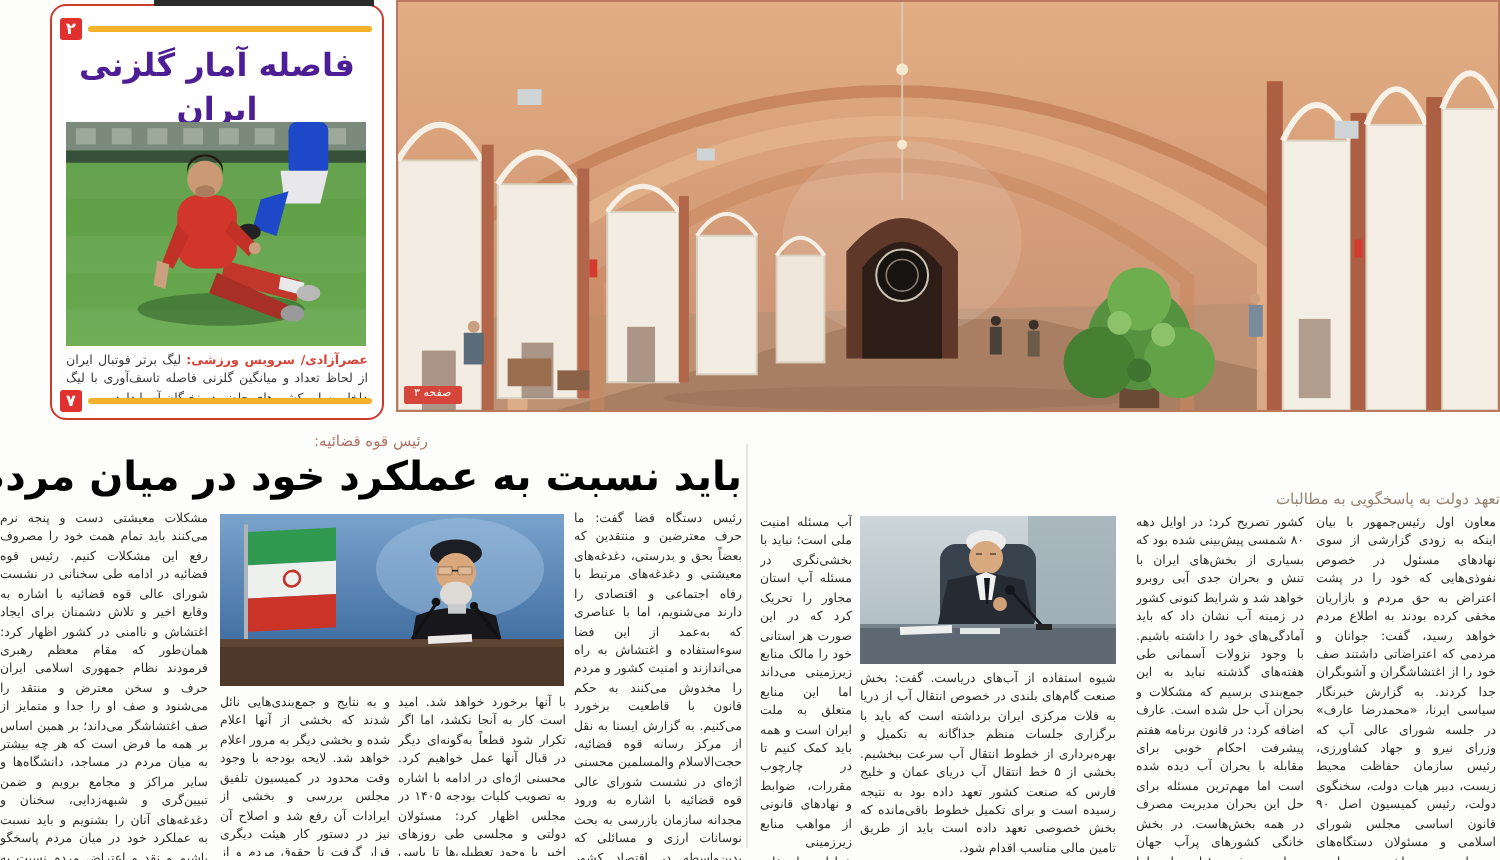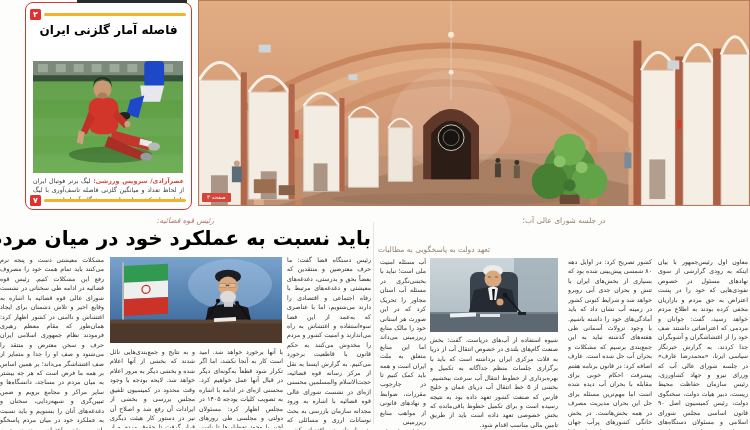--- a/index.html
+++ b/index.html
@@ -8,40 +8,40 @@
 
   
   .promo-box{position:absolute;left:25px;top:2px;width:167px;height:208px;border:1.5px solid #cf3a30;border-radius:8px;background:#ffffff;box-sizing:border-box;}
   .top-remnant{position:absolute;left:77px;top:0;width:110px;height:2.5px;background:#2b2b2b;z-index:5;}
   .chip{position:absolute;width:11px;height:11px;background:#e0312e;color:#fff;font-size:8px;font-weight:bold;text-align:center;line-height:11px;border-radius:1.5px;}
   .chip-top{left:4px;top:6px;}
   .chip-bottom{left:4px;bottom:3px;}
   .ybar{position:absolute;left:18px;right:5px;height:3px;background:#f3b229;border-radius:2px;}
   .ybar-top{top:10px;}
   .ybar-bottom{bottom:7px;}
-  .promo-headline{position:absolute;left:4px;right:4px;top:19px;text-align:center;font-weight:bold;font-size:12px;line-height:1.35;color:#000000;direction:rtl;}
+  .promo-headline{position:absolute;left:4px;right:4px;top:19px;text-align:center;font-weight:bold;font-size:16px;line-height:1.35;color:#4c1d95;direction:rtl;}
   .promo-photo{position:absolute;left:7px;top:58px;width:150px;height:112px;overflow:hidden;background:#4d8a3c;}
   .promo-photo svg{display:block;width:100%;height:100%;}
   .promo-caption{position:absolute;left:7px;right:7px;top:173px;height:26px;font-size:6.3px;line-height:1.5;color:#3a3a3a;direction:rtl;text-align:justify;overflow:hidden;}
   .cap-lead{color:#d6453a;font-weight:bold;}
 
   
   .bazaar{position:absolute;left:198px;top:0;width:552px;height:206px;border:1px solid #b97a5e;box-sizing:border-box;overflow:hidden;}
   .bazaar svg{display:block;width:100%;height:100%;}
   .ribbon{position:absolute;left:3px;bottom:3px;background:#d6453a;color:#ffffff;font-size:5.5px;line-height:1;padding:2px 5px;border-radius:1px;direction:rtl;}
 
   
   .article{position:absolute;top:213px;height:217px;}
   .article-left{left:0;width:371px;}
   .article-right{left:378px;width:372px;}
   .kicker{position:absolute;left:0;right:0;top:3px;text-align:center;font-size:7.5px;direction:rtl;}
-  .kicker-red{color:#b0756a;font-style:italic;}
+  .kicker-red{color:#b0756a;}
   .kicker-gray{color:#95826f;}
   .headline{position:absolute;left:13px;right:0;top:13px;text-align:center;font-size:20px;font-weight:bold;color:#000000;direction:rtl;white-space:nowrap;}
-  .subhead{position:absolute;left:0;right:0;top:32px;text-align:left;font-size:7.5px;color:#95826f;direction:rtl;}
+  .subhead{position:absolute;left:0;right:0;top:32px;text-align:right;font-size:7.5px;color:#95826f;direction:rtl;}
   .col{position:absolute;font-size:6.2px;line-height:1.52;color:#2e2c2a;text-align:justify;direction:rtl;overflow:hidden;}
   .inline-photo{position:absolute;overflow:hidden;}
   .inline-photo svg{display:block;width:100%;height:100%;}
   .v-rule{position:absolute;left:373px;top:222px;width:1px;height:202px;background:#e6e3dc;}
 </style>
 </head>
 <body>
 
 <div class="page">
 
@@ -243,21 +243,20 @@
         </g>
       </svg>
     </div>
 
     <div class="col" style="left:199px;top:134px;width:84px;height:81px;">با آنها برخورد خواهد شد. امید است کار به آنجا نکشد، اما اگر تکرار شود قطعاً به‌گونه‌ای دیگر در قبال آنها عمل خواهیم کرد. محسنی اژه‌ای در ادامه با اشاره به تصویب کلیات بودجه ۱۴۰۵ در مجلس اظهار کرد: مسئولان دولتی و مجلسی طی روزهای اخیر با وجود تعطیلی‌ها تا پاسی از شب در خصوص پرچالش‌ترین مسائل و مسئله بودجه به نحوی که حداکثر انتفاع مردم تامین و تضمین شود جلسه و نشست برگزار کردند.</div>
     <div class="col" style="left:110px;top:134px;width:85px;height:81px;">و به نتایج و جمع‌بندی‌هایی نائل شدند که بخشی از آنها اعلام شده و بخشی دیگر به مرور اعلام خواهد شد. لایحه بودجه با وجود وقت محدود در کمیسیون تلفیق مجلس بررسی و بخشی از ایرادات آن رفع شد و اصلاح آن نیز در دستور کار هیئت دیگری قرار گرفت تا حقوق مردم و از جمله معترضان و منتقدان حفظ شود.</div>
     <div class="col" style="left:0;top:42px;width:104px;height:175px;">مشکلات معیشتی دست و پنجه نرم می‌کنند باید تمام همت خود را مصروف رفع این مشکلات کنیم. رئیس قوه قضائیه در ادامه طی سخنانی در نشست شورای عالی قوه قضائیه با اشاره به وقایع اخیر و تلاش دشمنان برای ایجاد اغتشاش و ناامنی در کشور اظهار کرد: همان‌طور که مقام معظم رهبری فرمودند نظام جمهوری اسلامی ایران حرف و سخن معترض و منتقد را می‌شنود و صف او را جدا و متمایز از صف اغتشاشگر می‌داند؛ بر همین اساس بر همه ما فرض است که هر چه بیشتر به میان مردم در مساجد، دانشگاه‌ها و سایر مراکز و مجامع برویم و ضمن تبیین‌گری و شبهه‌زدایی، سخنان و دغدغه‌های آنان را بشنویم و باید نسبت به عملکرد خود در میان مردم پاسخگو باشیم و نقد و اعتراض مردم نسبت به مسائل مربوط به دیگر قوا و دستگاه‌ها را نیز به متولیان امر منعکس کنیم. باید از مردم و نخبگان در حل مشکلات موجود کمک و مشورت بگیریم؛ این از راه‌های موثر در شنیدن کلام و صدای معترضان و منتقدان است.</div>
   </div>
 
   <div class="article article-right">
-    <div class="kicker kicker-gray">در جلسه شورای عالی آب؛</div>
     <div class="subhead">تعهد دولت به پاسخگویی به مطالبات</div>
 
     <div class="col" style="left:280px;top:44px;width:90px;height:173px;">معاون اول رئیس‌جمهور با بیان اینکه به زودی گزارشی از سوی نهادهای مسئول در خصوص نفوذی‌هایی که خود را در پشت اعتراض به حق مردم و بازاریان مخفی کرده بودند به اطلاع مردم خواهد رسید، گفت: جوانان و مردمی که اعتراضاتی داشتند صف خود را از اغتشاشگران و آشوبگران جدا کردند. به گزارش خبرنگار سیاسی ایرنا، «محمدرضا عارف» در جلسه شورای عالی آب که وزرای نیرو و جهاد کشاورزی، رئیس سازمان حفاظت محیط زیست، دبیر هیات دولت، سخنگوی دولت، رئیس کمیسیون اصل ۹۰ قانون اساسی مجلس شورای اسلامی و مسئولان دستگاه‌های مرتبط حضور داشتند، بر لزوم پاسخگویی به مطالبات مردم تاکید کرد.</div>
     <div class="col" style="left:190px;top:44px;width:84px;height:173px;">کشور تصریح کرد: در اوایل دهه ۸۰ شمسی پیش‌بینی شده بود که بسیاری از بخش‌های ایران با تنش و بحران جدی آبی روبرو خواهد شد و شرایط کنونی کشور در زمینه آب نشان داد که باید آمادگی‌های خود را داشته باشیم. با وجود نزولات آسمانی طی هفته‌های گذشته نباید به این جمع‌بندی برسیم که مشکلات و بحران آب حل شده است. عارف اضافه کرد: در قانون برنامه هفتم پیشرفت احکام خوبی برای مقابله با بحران آب دیده شده است اما مهم‌ترین مسئله برای حل این بحران مدیریت مصرف در همه بخش‌هاست. در بخش خانگی کشورهای پرآب جهان سرانه مصرف ۱۰۰ لیتر دارند اما در برخی از شهرهای ما سرانه مصرف ۲۰۰ لیتر است.</div>
 
     <div class="inline-photo" style="left:52px;top:45px;width:128px;height:74px;">
       <svg viewBox="0 0 128 74" preserveAspectRatio="none">
         <defs>
           <linearGradient id="ar" x1="0" y1="0" x2="0" y2="1">
             <stop offset="0" stop-color="#cdd6da"></stop>

